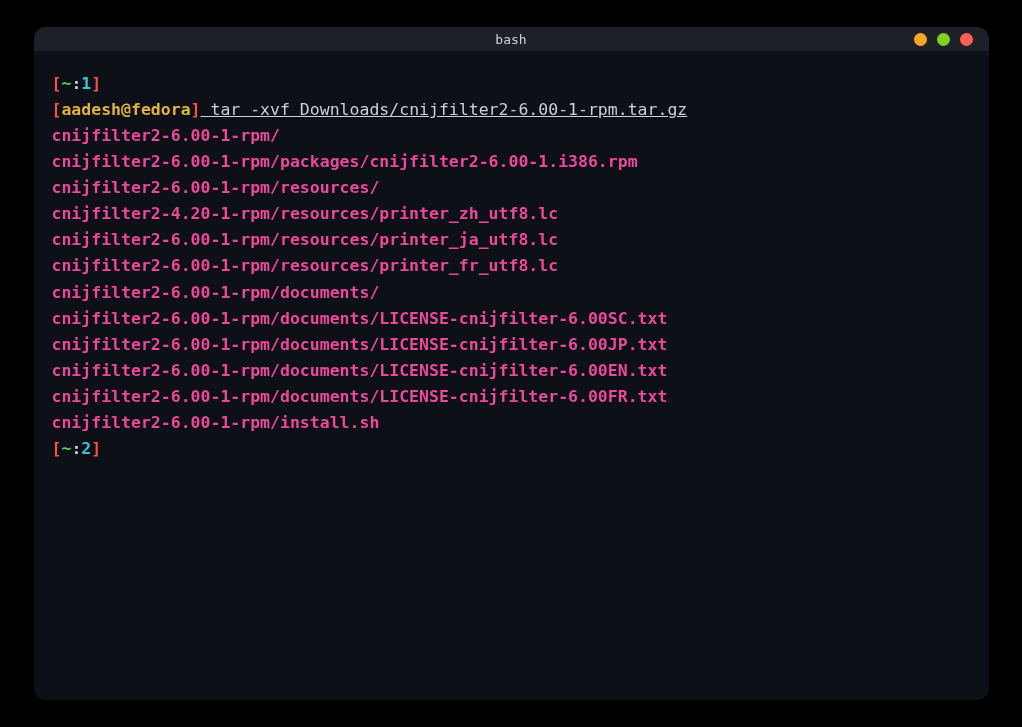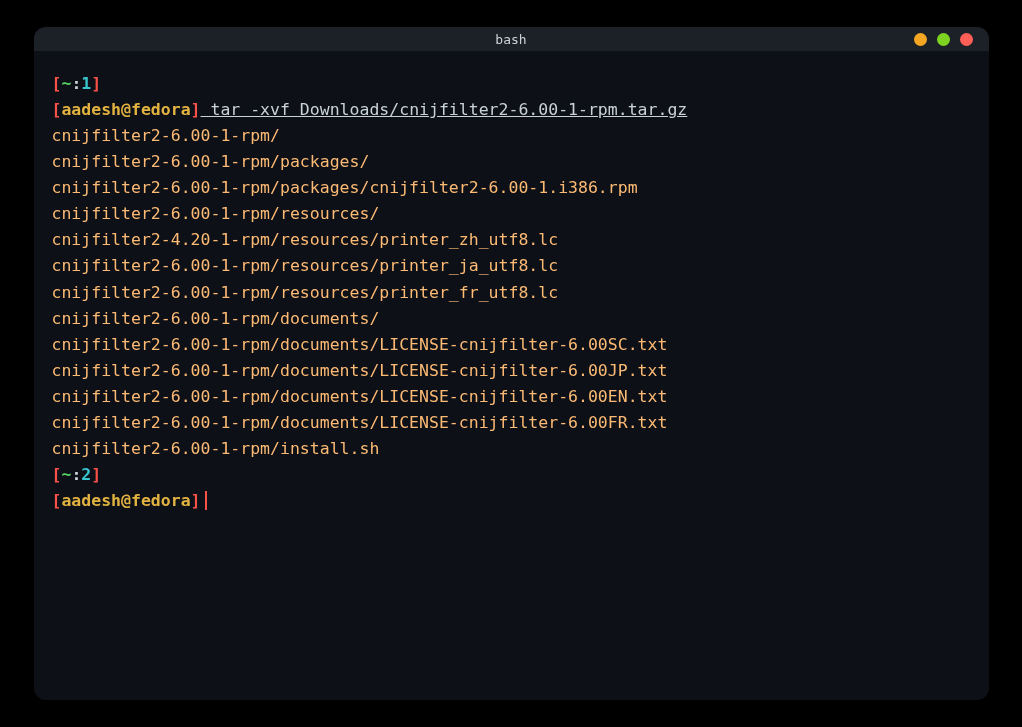--- a/index.html
+++ b/index.html
@@ -63,21 +63,21 @@
     }
     .line {
       white-space: pre;
     }
     .bracket-red { color: #f85149; }
     .tilde-green { color: #56d364; }
     .colon-white { color: #c9d1d9; }
     .num-cyan { color: #39c5cf; }
     .prompt-yellow { color: #e3b341; }
     .cmd-white { color: #c9d1d9; font-weight: normal; text-decoration: underline; }
-    .output-line { color: #fdba74; font-weight: normal; }
+    .output-line { color: #ec4899; font-weight: bold; }
     .cursor {
       display: inline-block;
       width: 2px;
       height: 19px;
       background: #f85149;
       vertical-align: middle;
       margin-left: 4px;
       margin-bottom: 2px;
     }
   </style>
@@ -90,28 +90,26 @@
     <div class="window-controls">
       <div class="control-dot dot-min"></div>
       <div class="control-dot dot-max"></div>
       <div class="control-dot dot-close"></div>
     </div>
   </div>
   <div class="terminal-content">
     <div class="line"><span class="bracket-red">[</span><span class="tilde-green">~</span><span class="colon-white">:</span><span class="num-cyan">1</span><span class="bracket-red">]</span></div>
     <div class="line"><span class="bracket-red">[</span><span class="prompt-yellow">aadesh@fedora</span><span class="bracket-red">]</span><span class="cmd-white"> tar -xvf Downloads/cnijfilter2-6.00-1-rpm.tar.gz</span></div>
     <div class="line output-line">cnijfilter2-6.00-1-rpm/</div>
-    <div class="line output-line">cnijfilter2-6.00-1-rpm/packages/</div>
     <div class="line output-line">cnijfilter2-6.00-1-rpm/packages/cnijfilter2-6.00-1.i386.rpm</div>
     <div class="line output-line">cnijfilter2-6.00-1-rpm/resources/</div>
     <div class="line output-line">cnijfilter2-4.20-1-rpm/resources/printer_zh_utf8.lc</div>
     <div class="line output-line">cnijfilter2-6.00-1-rpm/resources/printer_ja_utf8.lc</div>
     <div class="line output-line">cnijfilter2-6.00-1-rpm/resources/printer_fr_utf8.lc</div>
     <div class="line output-line">cnijfilter2-6.00-1-rpm/documents/</div>
     <div class="line output-line">cnijfilter2-6.00-1-rpm/documents/LICENSE-cnijfilter-6.00SC.txt</div>
     <div class="line output-line">cnijfilter2-6.00-1-rpm/documents/LICENSE-cnijfilter-6.00JP.txt</div>
     <div class="line output-line">cnijfilter2-6.00-1-rpm/documents/LICENSE-cnijfilter-6.00EN.txt</div>
     <div class="line output-line">cnijfilter2-6.00-1-rpm/documents/LICENSE-cnijfilter-6.00FR.txt</div>
     <div class="line output-line">cnijfilter2-6.00-1-rpm/install.sh</div>
     <div class="line"><span class="bracket-red">[</span><span class="tilde-green">~</span><span class="colon-white">:</span><span class="num-cyan">2</span><span class="bracket-red">]</span></div>
-    <div class="line"><span class="bracket-red">[</span><span class="prompt-yellow">aadesh@fedora</span><span class="bracket-red">]</span><span class="cursor"></span></div>
   </div>
 </div>
 
 </body></html>

